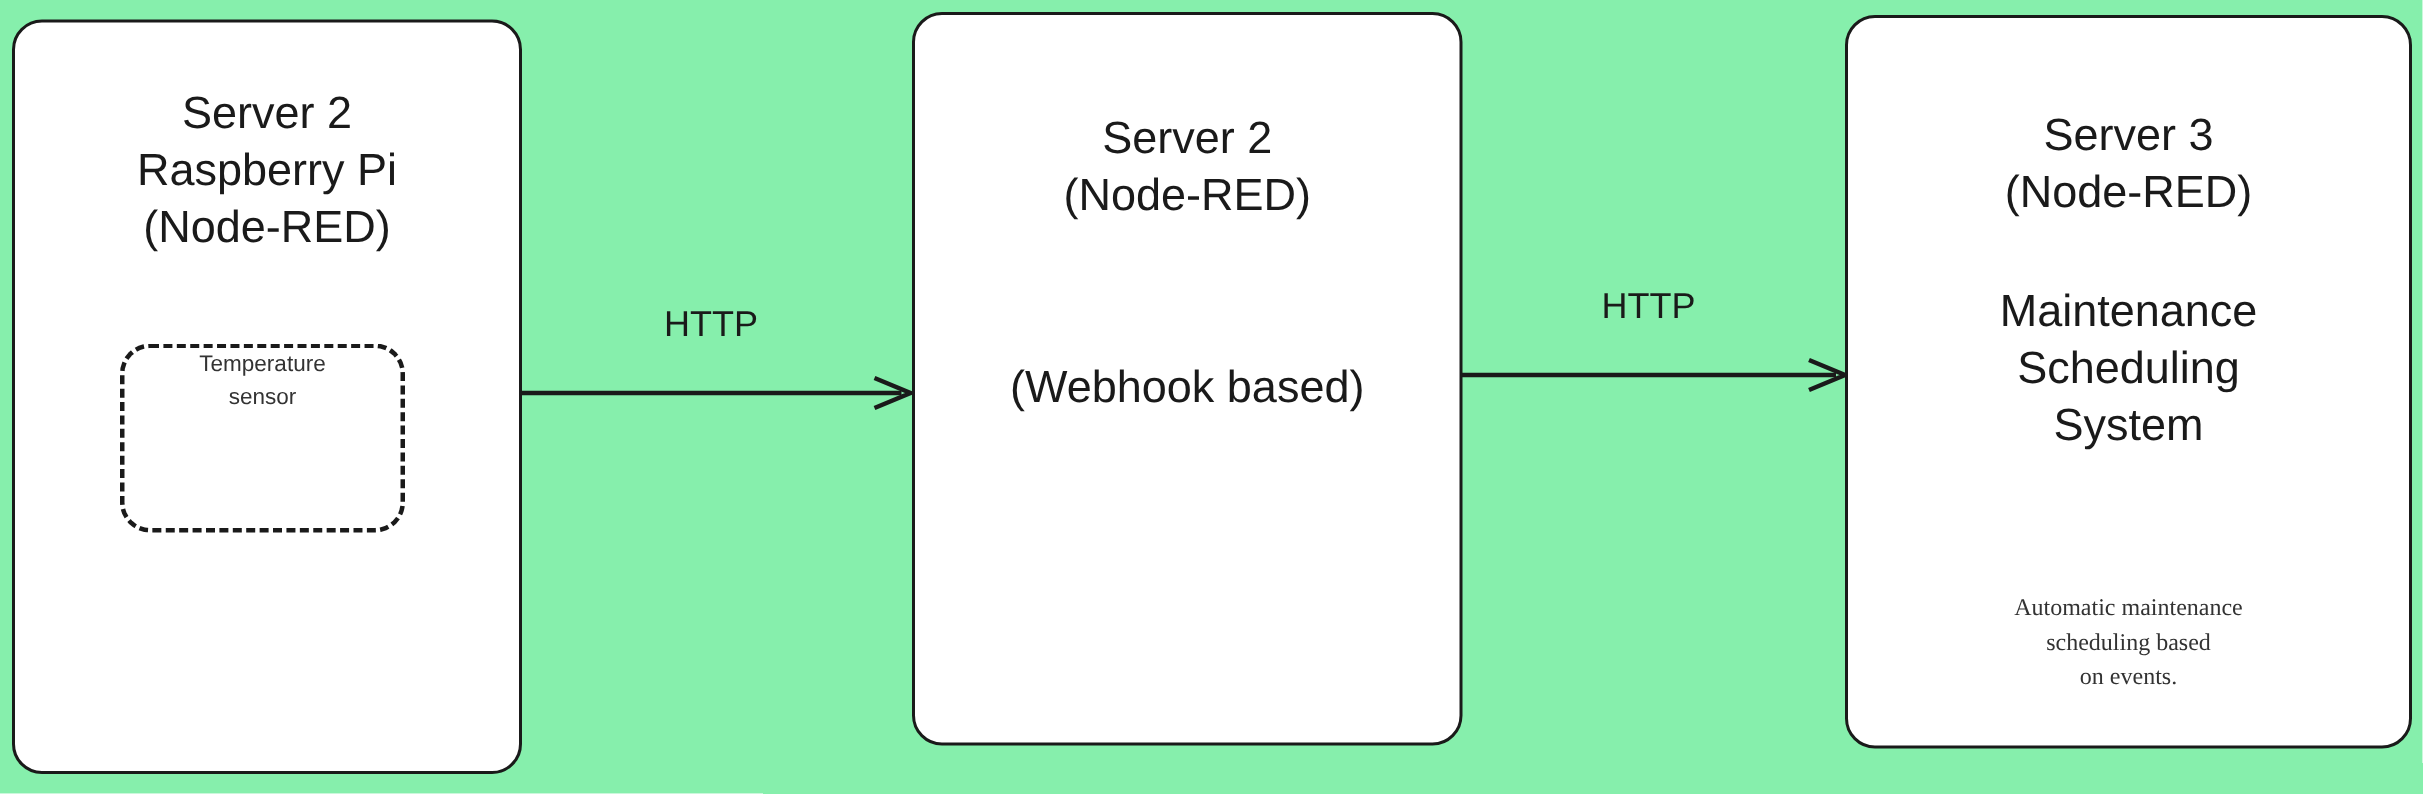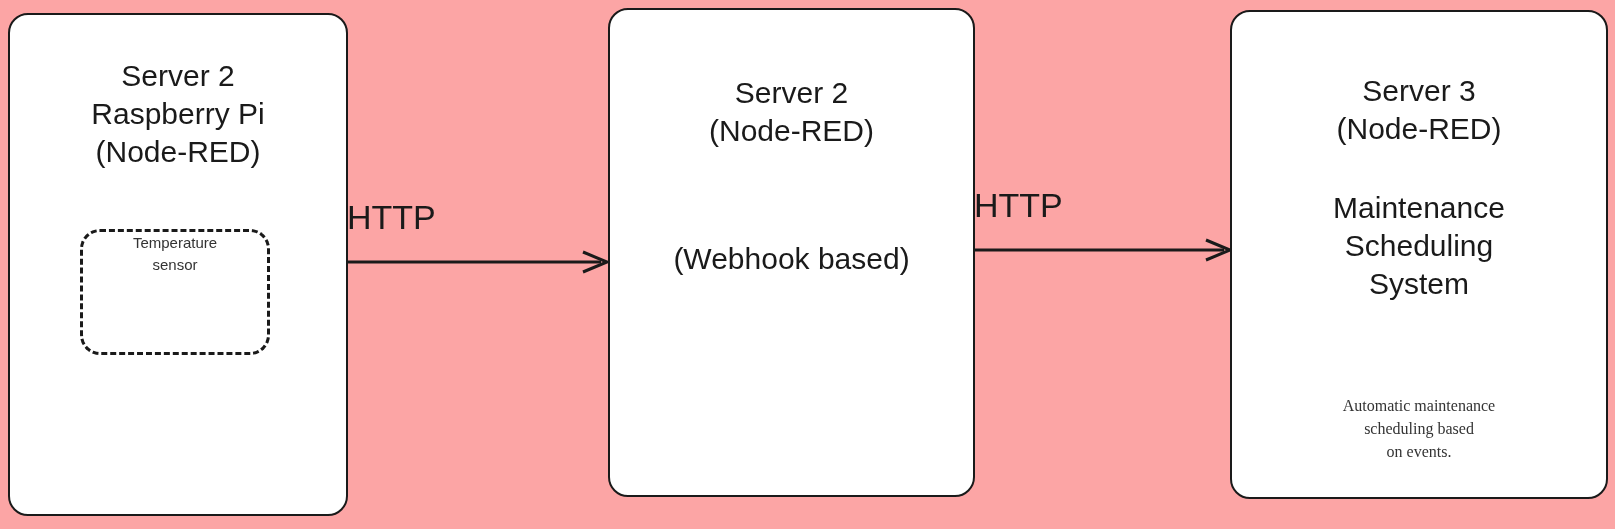--- a/index.html
+++ b/index.html
@@ -8,21 +8,21 @@
     background: #ffffff;
   }
   body {
     font-family: "Liberation Sans", sans-serif;
     color: #1a1a1a;
   }
   #canvas {
     position: relative;
     width: 1615px;
     height: 529px;
-    background: #fca5a5;
+    background: #86efac;
     overflow: hidden;
   }
 
   
   .node {
     position: absolute;
     box-sizing: border-box;
     border: 2px solid #1a1a1a;
     border-radius: 20px;
     background: #ffffff;
@@ -86,22 +86,22 @@
   
   .connector {
     position: absolute;
   }
   .conn-svg {
     display: block;
     overflow: visible;
   }
   .conn-label {
     position: absolute;
-    text-align: left;
-    font-size: 34px;
+    text-align: center;
+    font-size: 24px;
     line-height: 34px;
     color: #1a1a1a;
     white-space: nowrap;
   }
   .conn-desc {
     position: absolute;
     text-align: center;
     font-size: 16px;
     line-height: 21px;
     color: #333333;

